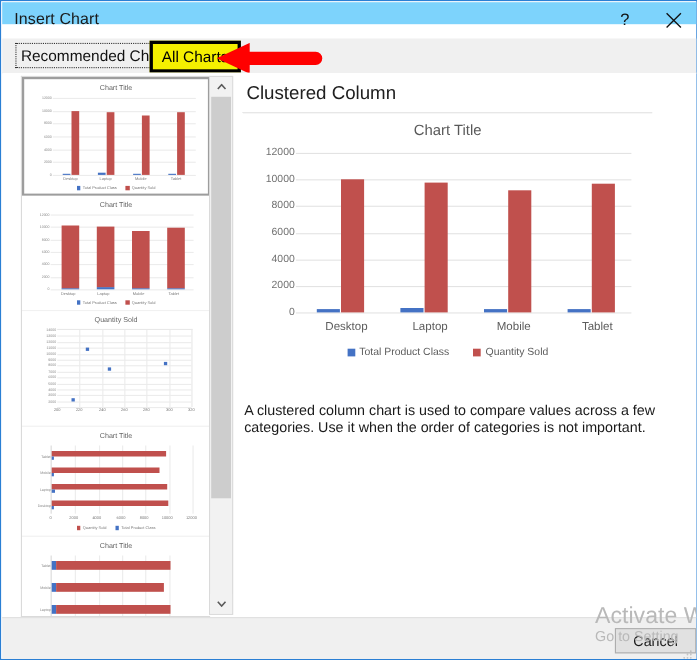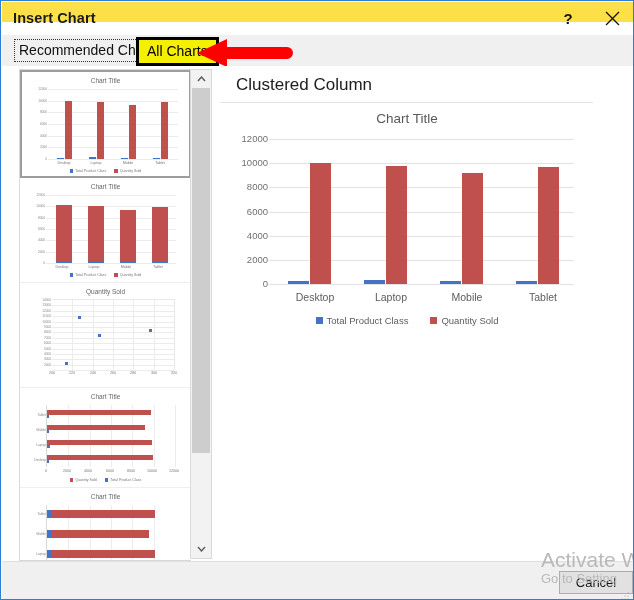--- a/index.html
+++ b/index.html
@@ -12,22 +12,21 @@
   .dialog{
     position:absolute;left:0;top:0;width:634px;height:600px;
     box-sizing:border-box;
     border:1px solid #2a7fd4;
     background:#ffffff;
     overflow:hidden;
   }
   
   .titlebar{
     position:absolute;left:1px;top:1px;width:632px;height:20px;
-    background:#fde047;
-    font-weight:bold;
+    background:#7dd3fc;
   }
   .title-text{
     position:absolute;left:11px;top:8px;
     font-size:14.5px;color:#1a1a1a;letter-spacing:.1px;
   }
   .tb-btn{
     position:absolute;top:0;height:33px;width:44px;
     display:flex;align-items:center;justify-content:center;
     font-size:15px;color:#111;cursor:default;
   }
@@ -98,21 +97,21 @@
   .vs-down{bottom:0;}
   .vs-thumb{
     position:absolute;left:1px;top:18px;width:18px;height:365px;
     background:#cdcdcd;
   }
   
   .rightpanel{
     position:absolute;left:218px;top:3px;width:400px;height:490px;
   }
   .rp-title{
-    position:absolute;left:16px;top:6px;font-size:17px;color:#202020;
+    position:absolute;left:4px;top:6px;font-size:17px;color:#202020;
   }
   .preview-box{
     position:absolute;left:0px;top:33px;width:372px;height:253px;
     border-top:1px solid #e2e2e2;
     border-left:1px solid #ffffff;
     background:#ffffff;
   }
   .chart-title{
     position:absolute;left:0;top:8px;width:372px;text-align:center;
     font-size:13.5px;color:#595959;
@@ -501,20 +500,21 @@
             <span class="swatch" style="background:#4472c4"></span>
             <span>Total Product Class</span>
           </span>
           <span class="item">
             <span class="swatch" style="background:#c0504d"></span>
             <span>Quantity Sold</span>
           </span>
         </div>
       </div>
 
+      <div class="desc">A clustered column chart is used to compare values across a few categories. Use it when the order of categories is not important.</div>
     </div>
 
   </div>
 
   <div class="footer">
     <div class="btn cancel">
       <span>Cancel</span>
     </div>
     <div class="resize-grip">
       <svg width="10" height="10" viewBox="0 0 10 10">

